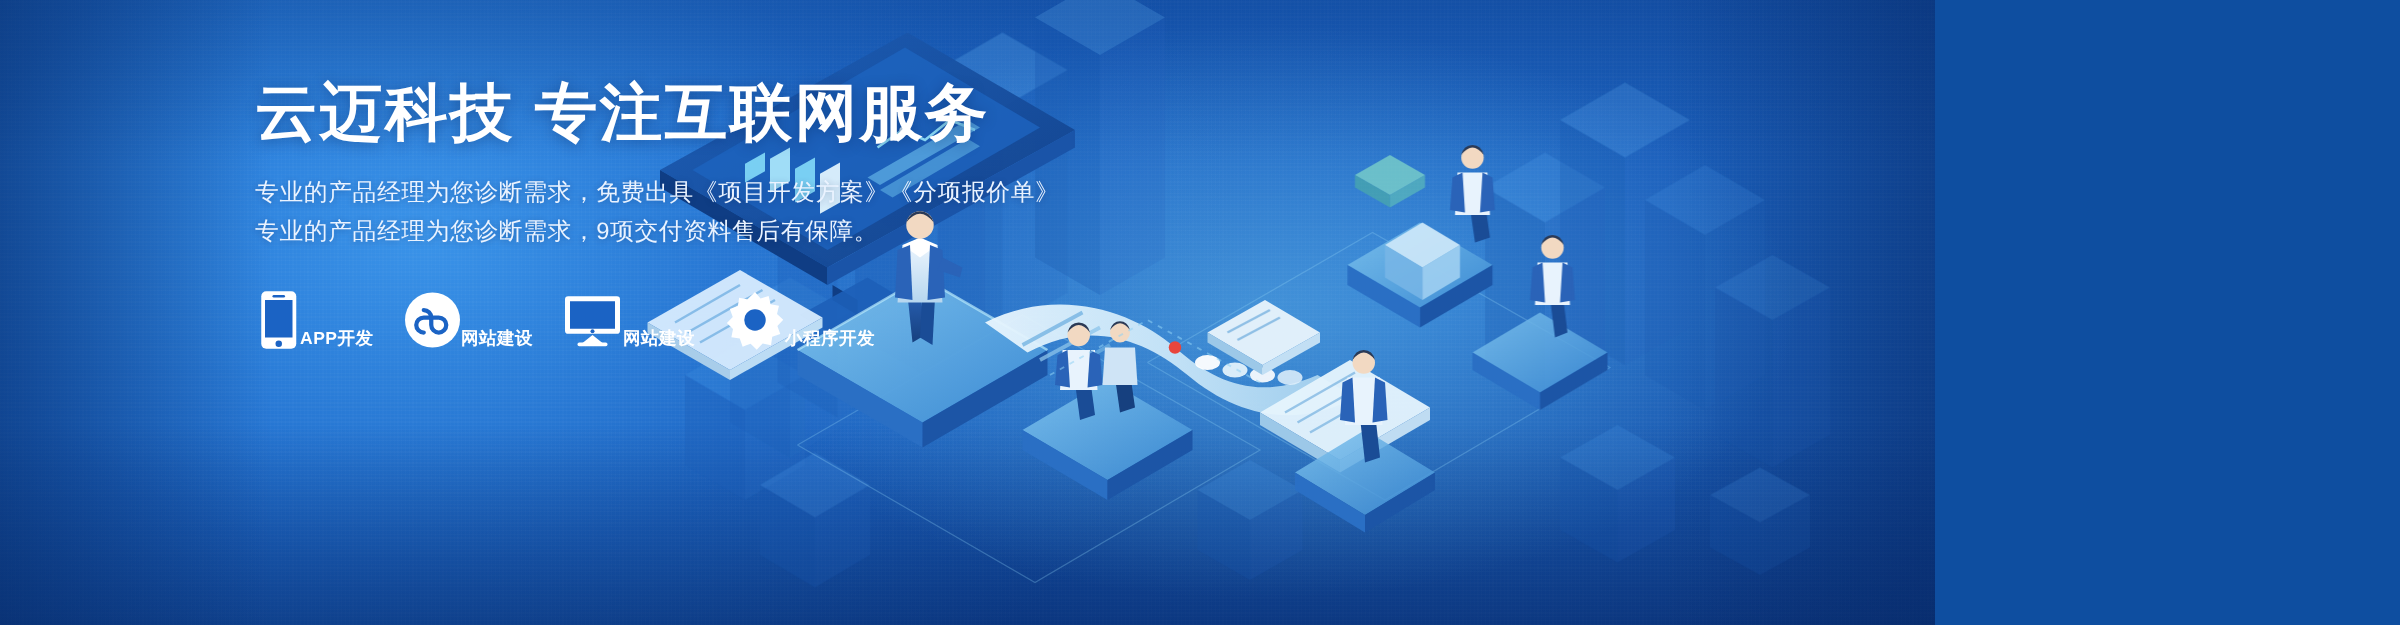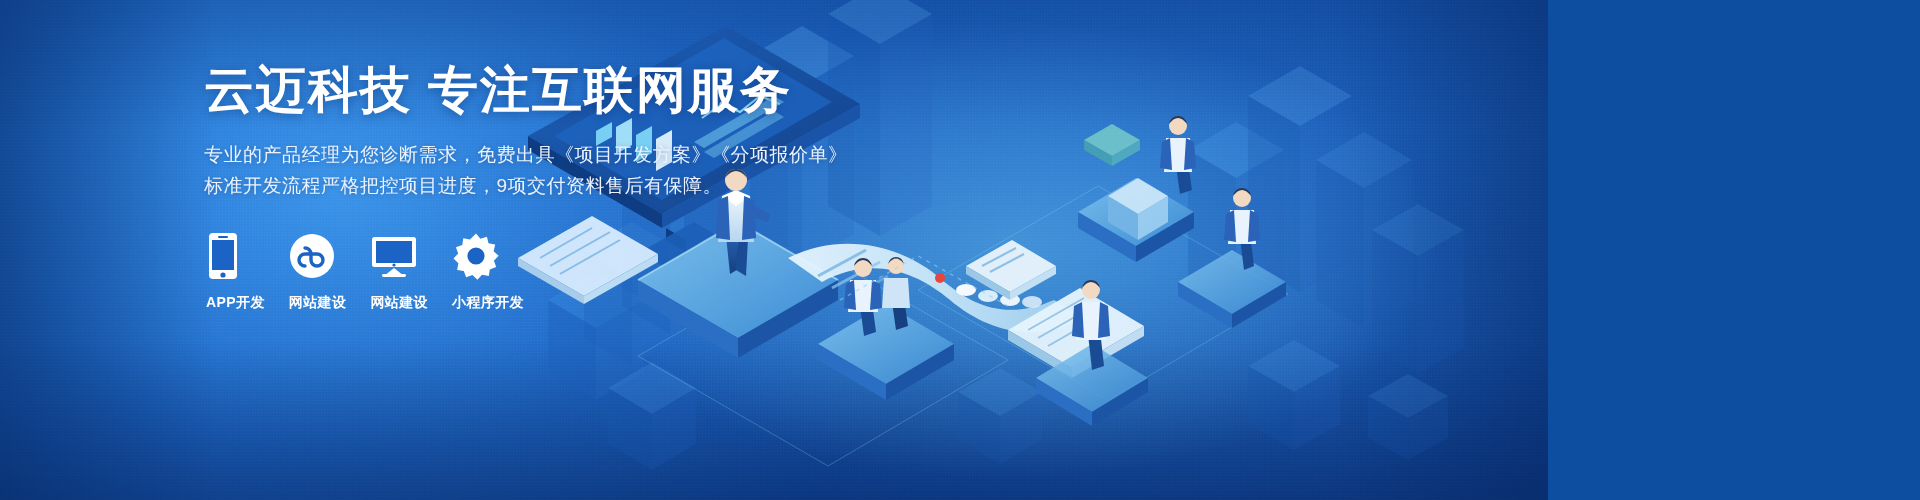--- a/index.html
+++ b/index.html
@@ -40,21 +40,21 @@
   }
   .sub { margin-top:22px; }
   .sub-line {
     font-size:19px; color:#eaf3ff; line-height:1.62; white-space:nowrap;
     letter-spacing:.5px; font-weight:400;
     text-shadow:0 1px 5px rgba(4,30,80,0.30);
   }
 
   
   .services { position:absolute; left:206px; top:232px; display:flex; align-items:flex-start; z-index:30; }
-  .service { display:flex; flex-direction:column; align-items:flex-start; margin-right:24px; }
+  .service { display:flex; flex-direction:row; align-items:flex-end; margin-right:24px; }
   .service:last-child { margin-right:0; }
   .svc-icon { height:48px; display:flex; align-items:center; justify-content:center; }
   .svc-icon svg { display:block; }
   .svc-label {
     margin-top:14px; font-size:14px; color:#ffffff; font-weight:bold;
     white-space:nowrap; letter-spacing:.4px;
   }
 
   
   .illo { position:absolute; right:0; top:0; width:1060px; height:500px; z-index:10; }
@@ -376,21 +376,21 @@
       <g stroke="#8fd2f4" stroke-width="1.5" stroke-dasharray="4 5" fill="none" opacity=".55">
         <polyline points="352,300 430,256 520,306"></polyline>
       </g>
     </svg>
   </div>
 
   <div class="copy">
     <div class="headline">云迈科技 专注互联网服务</div>
     <div class="sub">
       <div class="sub-line">专业的产品经理为您诊断需求，免费出具《项目开发方案》《分项报价单》</div>
-      <div class="sub-line">标准开发流程严格把控项目进度，9项交付资料售后有保障。</div>
+      <div class="sub-line">专业的产品经理为您诊断需求，9项交付资料售后有保障。</div>
     </div>
   </div>
 
   <div class="services">
 
     <div class="service">
       <div class="svc-icon">
         <svg width="34" height="48" viewBox="0 0 34 48">
           <rect x="3" y="1" width="28" height="46" rx="4" fill="#ffffff"></rect>
           <rect x="6" y="8" width="22" height="30" fill="#1b63c4"></rect>

